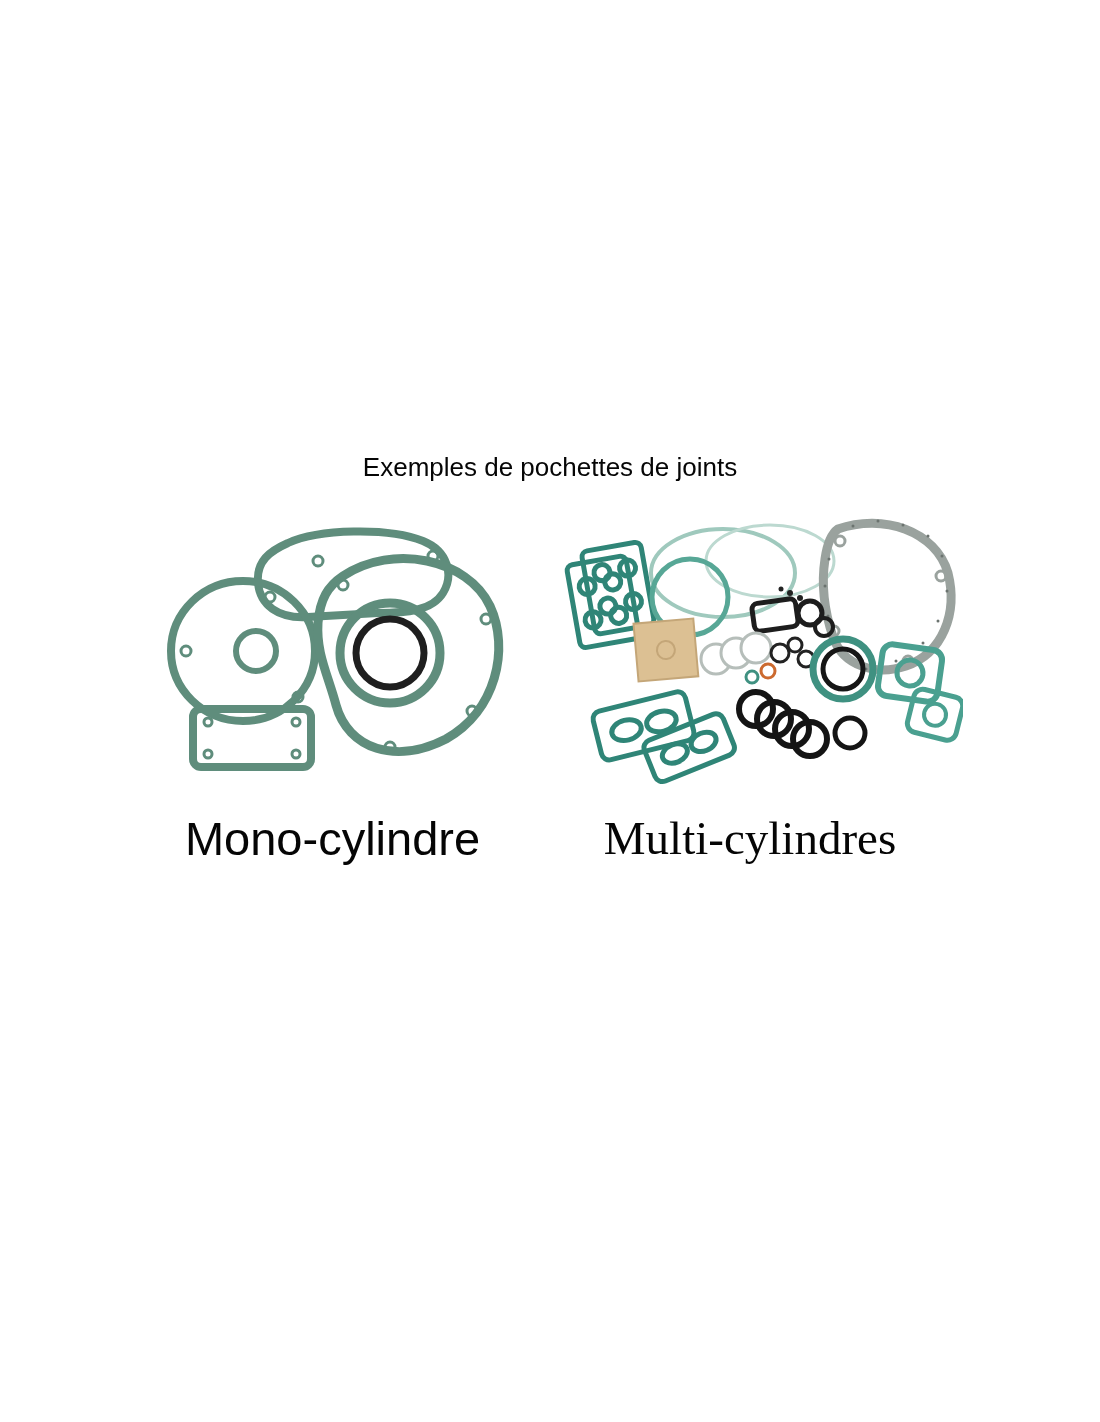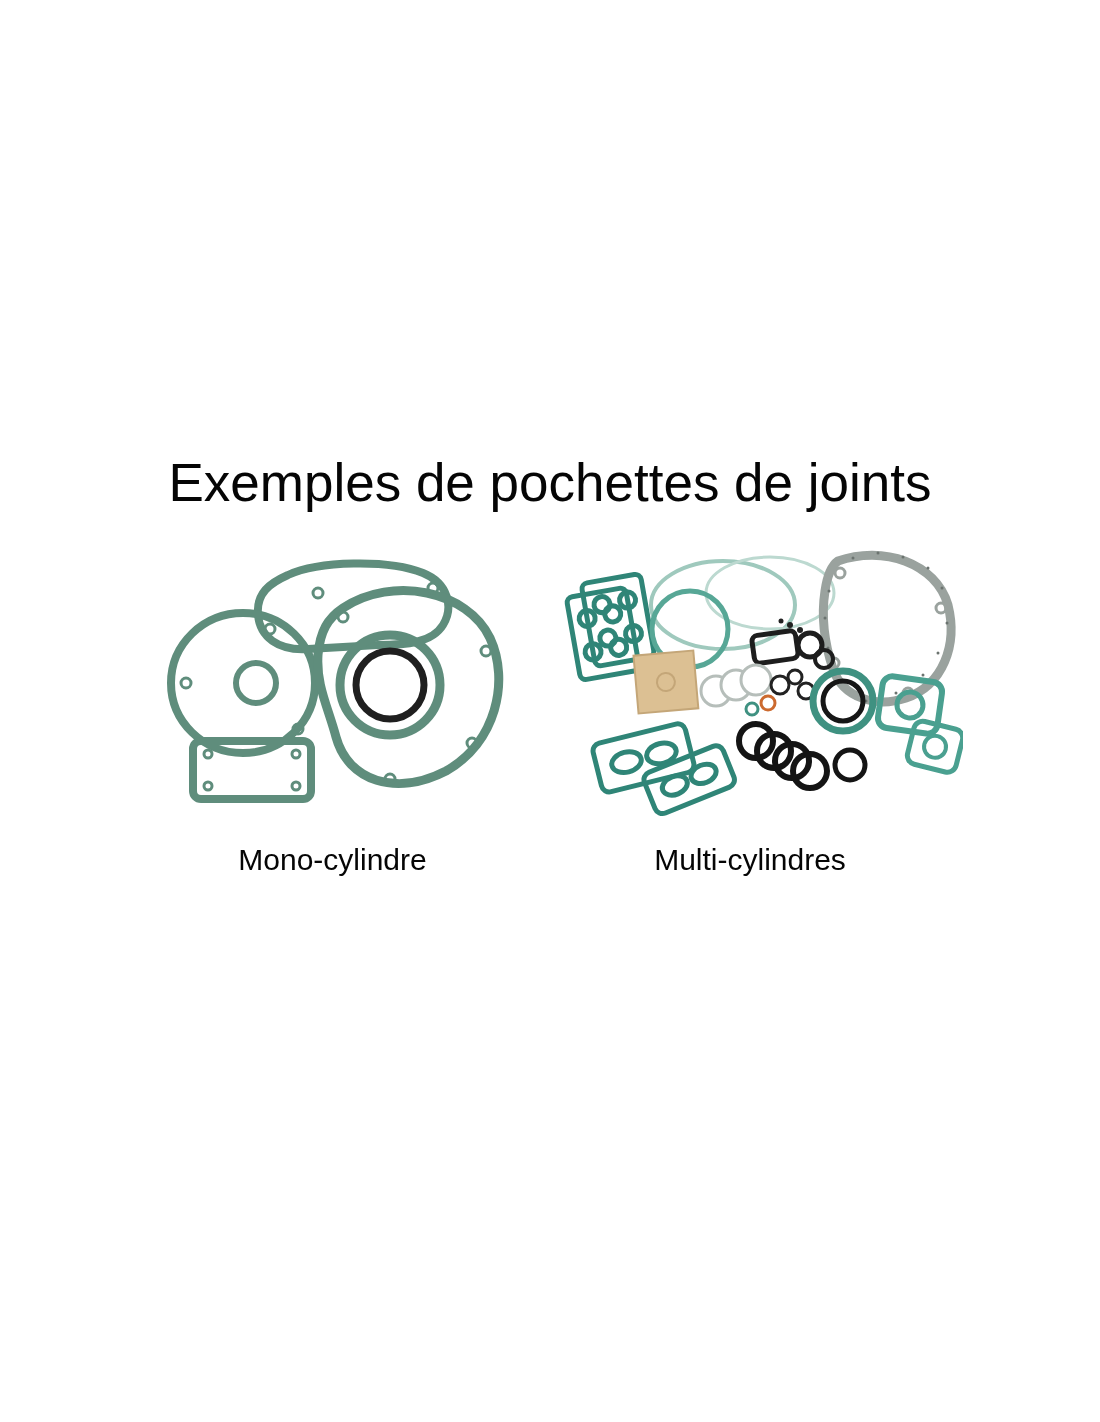--- a/index.html
+++ b/index.html
@@ -12,21 +12,21 @@
     width: 1100px;
     height: 1422px;
     background: #ffffff;
     font-family: "Liberation Sans", sans-serif;
     color: #000000;
     overflow: hidden;
   }
   .title {
     margin-top: 452px;
     text-align: center;
-    font-size: 53px;
+    font-size: 26px;
     line-height: 1.18;
     color: #050505;
   }
   .photos {
     margin-top: 18px;
     display: flex;
     justify-content: center;
     align-items: flex-start;
     gap: 10px;
   }
@@ -34,25 +34,25 @@
     flex: 0 0 auto;
   }
   .captions {
     margin-top: 16px;
     display: flex;
     justify-content: center;
     gap: 10px;
   }
   .caption {
     text-align: center;
-    font-size: 30px;
+    font-size: 47px;
     color: #050505;
   }
   .caption.mono { width: 390px; }
-  .caption.multi { width: 425px; }
+  .caption.multi { width: 425px; font-family: Liberation Serif, serif; }
 </style>
 </head>
 <body>
 
 <div class="page">
 
   <div class="title">
     <div>Exemples de pochettes de joints</div>
   </div>
 

